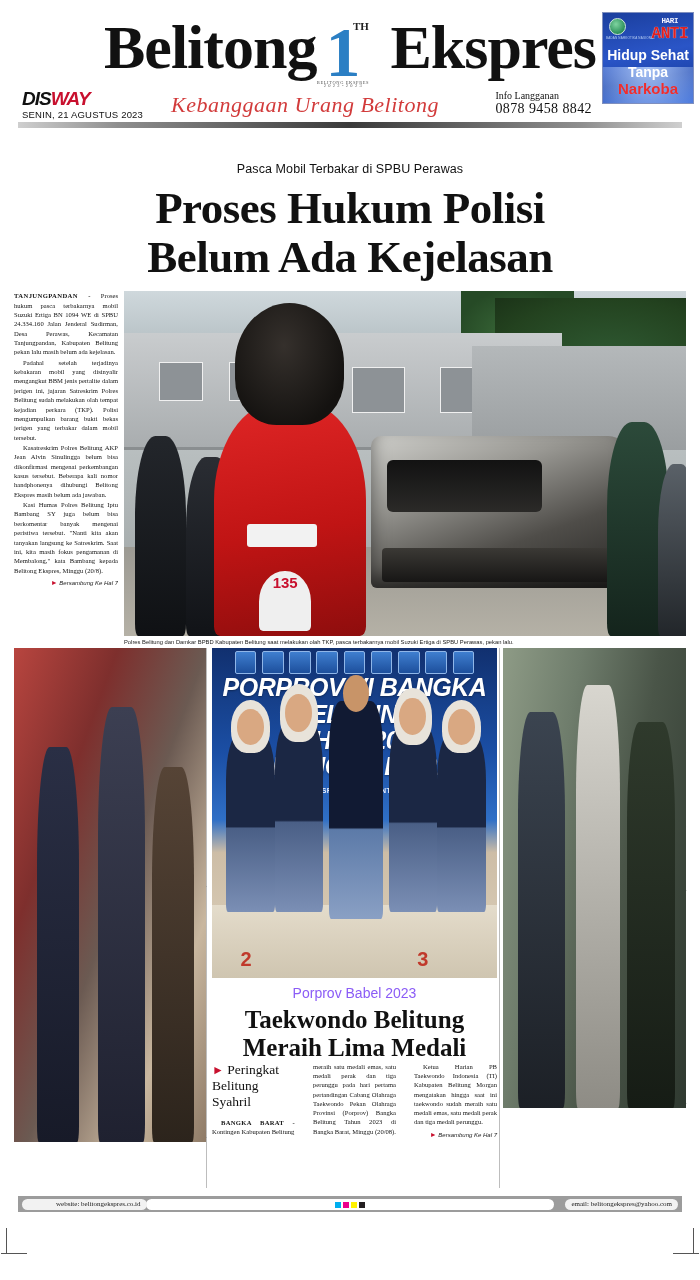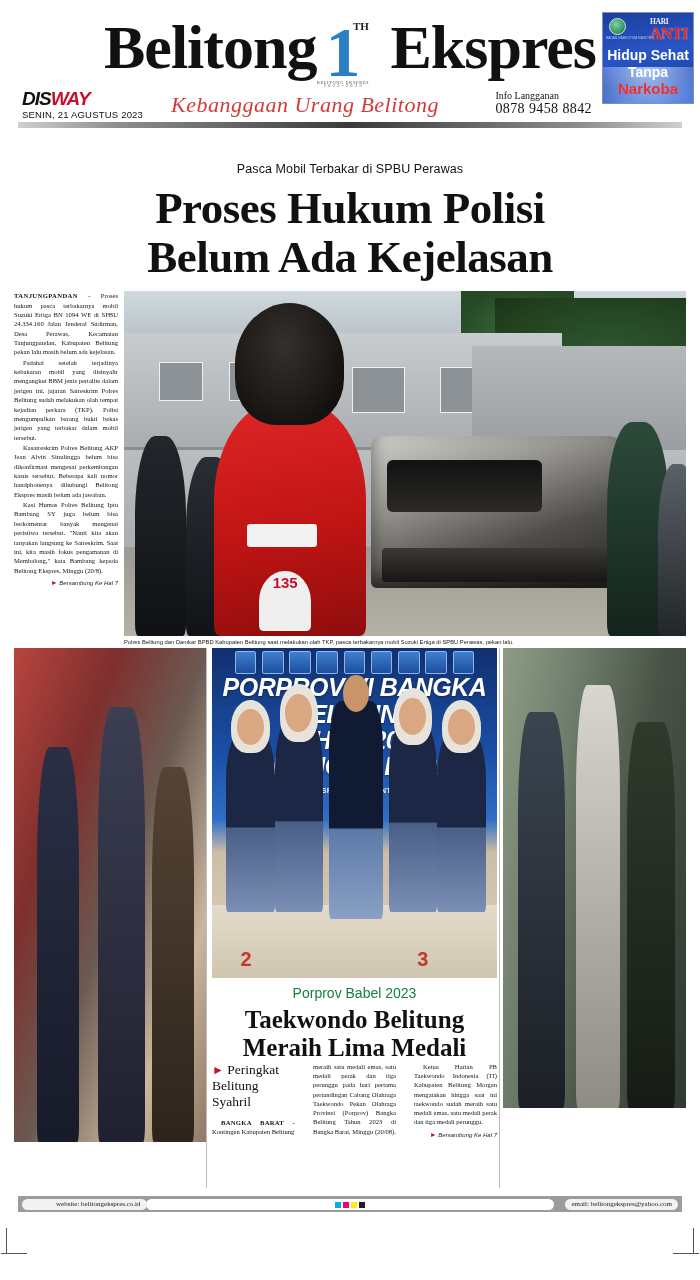--- a/index.html
+++ b/index.html
@@ -80,22 +80,22 @@
   .ad-badge .seal {
     position:absolute; left:6px; top:5px; width:17px; height:17px; border-radius:50%;
     background: radial-gradient(circle at 40% 35%, #7fd4a0, #2b8f5a 70%, #1d6b42);
     border:1px solid #cfe7d8;
   }
   .ad-badge .seal-txt {
     position:absolute; left:3px; top:23px; font-size:3px; color:#bcd2f5;
     font-family:"Liberation Sans",sans-serif; letter-spacing:.2px;
   }
   .ad-badge .hari {
-    position:absolute; right:5px; top:5px; 
-    font-family:Liberation Serif, serif; font-weight:bold; line-height:1;
+    position:absolute; right:5px; top:5px; text-align:center;
+    font-family:Liberation Mono, monospace; font-weight:bold; line-height:1;
   }
   .ad-badge .hari .h1 { font-size:7.5px; color:#f2f4ff; letter-spacing:-.3px;}
   .ad-badge .hari .h2 { font-size:16px; color:#e02020; text-shadow:0 0 1px #fff; letter-spacing:-.5px;}
   .ad-badge .l1, .ad-badge .l2, .ad-badge .l3 {
     position:absolute; left:0; right:0; text-align:center;
     font-family:"Liberation Sans",sans-serif; font-weight:bold;
   }
   .ad-badge .l1 { top:34px; font-size:14px; color:#fff; }
   .ad-badge .l2 { top:51px; font-size:14px; color:#fff; }
   .ad-badge .l3 { top:67px; font-size:15px; color:#ef2d2d; text-shadow: 0 0 1px #fff3; }
@@ -194,21 +194,21 @@
   }
   .head2 {
     text-align:center; font-family:"Liberation Serif",serif;
     font-size:21px; line-height:1.12; color:#111; margin-top:6px;
   }
 
   
   .photo-porprov { width:285px; height:330px; overflow:hidden; position:relative; }
   .mid-kicker {
     text-align:center; font-family:"Liberation Sans",sans-serif;
-    font-size:14px; color:#15803d; margin-top:7px;
+    font-size:14px; color:#8b5cf6; margin-top:7px;
   }
   .mid-head {
     text-align:center; font-family:"Liberation Serif",serif; font-weight:bold;
     font-size:25px; line-height:1.12; color:#111; margin-top:5px;
   }
   .mid-cols { display:flex; gap:18px; }
   .mid-c1 { width:88px; }
   .mid-c2 { width:88px; }
   .mid-c3 { width:88px; }
   .peringkat {

